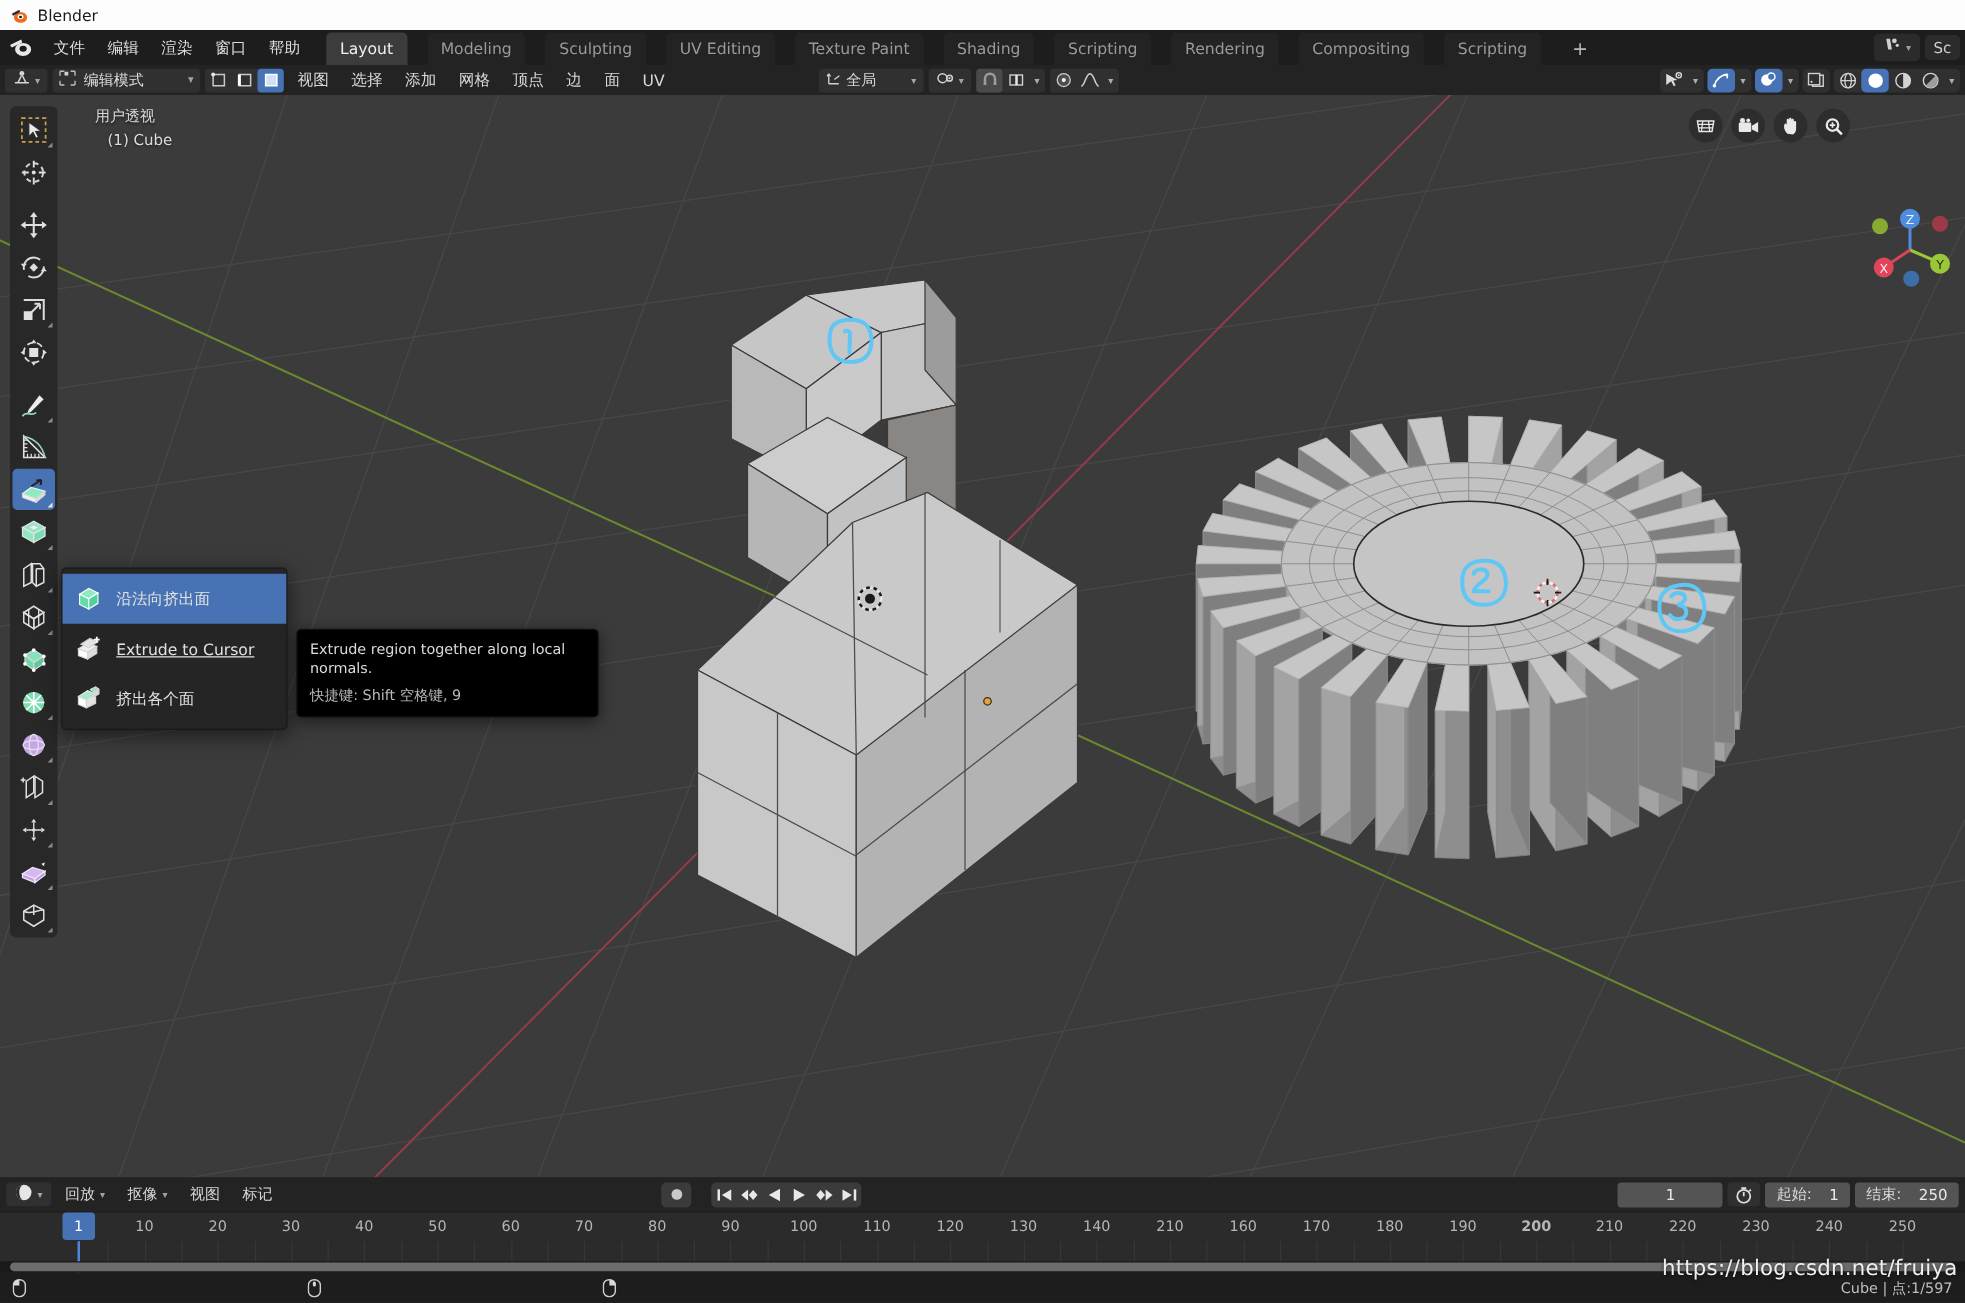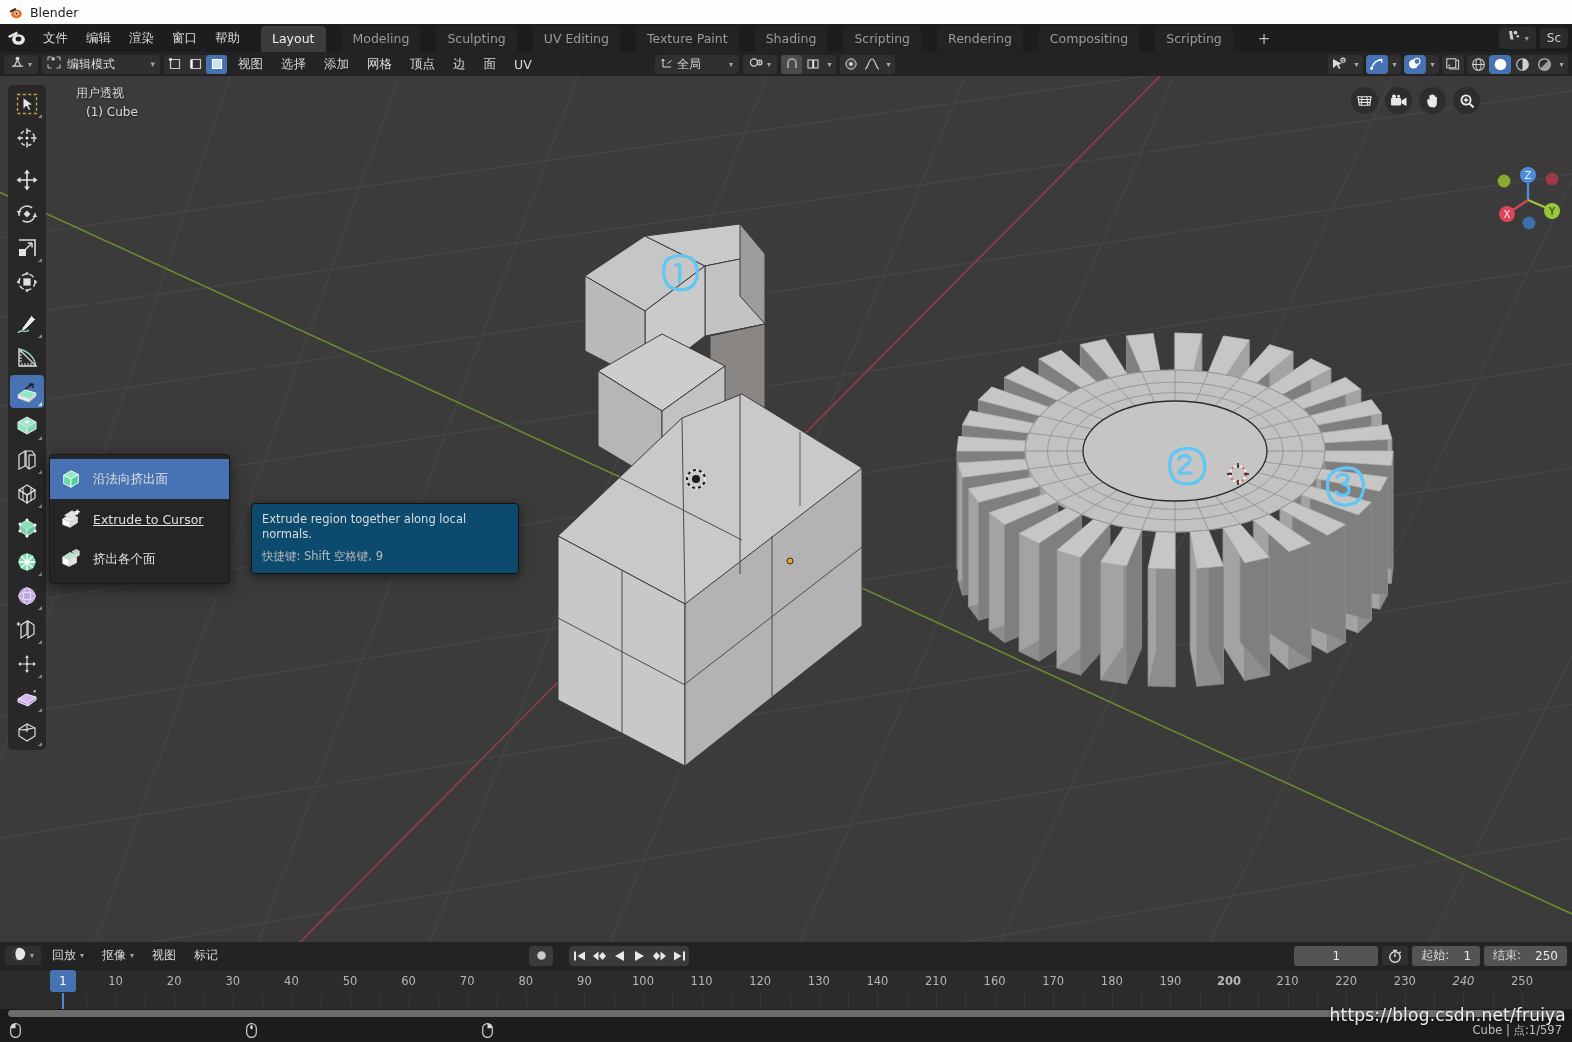--- a/index.html
+++ b/index.html
@@ -127,22 +127,22 @@
   }
   .dd-item {
     height:40px; display:flex; align-items:center; gap:11px; padding:0 10px;
     font-size:12.5px; color:#e2e2e2; cursor:default;
   }
   .dd-item.sel { background:#4772b3; }
   .dd-ico { width:22px; height:22px; flex:0 0 22px; }
   .u-underline { text-decoration:underline; }
 
   .tooltip {
-    position:absolute; left:251px; top:427px; width:268px;
-    background:#0c4a6e; border:1px solid #131313; border-radius:4px;
+    position:absolute; left:237px; top:427px; width:242px;
+    background:#000000; border:1px solid #131313; border-radius:4px;
     padding:8px 10px 9px; z-index:45; box-shadow:0 3px 12px rgba(0,0,0,.5);
   }
   .tooltip .t1 { font-size:11.5px; color:#dcdcdc; line-height:15px; }
   .tooltip .t2 { font-size:11.5px; color:#b9b9b9; margin-top:7px; }
 
   
   .callout {
     position:absolute; color:#5fc6f5; font-size:28px; font-weight:400;
     font-family:"DejaVu Serif", serif; pointer-events:none;
   }
@@ -1082,21 +1082,21 @@
         <div class="tick-lbl" style="left: 877.4px;">140</div>
         <div class="tick-lbl" style="left: 936px;">210</div>
         <div class="tick-lbl" style="left: 994.6px;">160</div>
         <div class="tick-lbl" style="left: 1053.2px;">170</div>
         <div class="tick-lbl" style="left: 1111.8px;">180</div>
         <div class="tick-lbl" style="left: 1170.4px;">190</div>
         <div class="tick-lbl" style="left: 1229px; font-weight: bold;">200</div>
         <div class="tick-lbl" style="left: 1287.6px;">210</div>
         <div class="tick-lbl" style="left: 1346.2px;">220</div>
         <div class="tick-lbl" style="left: 1404.8px;">230</div>
-        <div class="tick-lbl" style="left: 1463.4px; font-style: italic;">240</div>
+        <div class="tick-lbl" style="left: 1463.4px;">240</div>
         <div class="tick-lbl" style="left: 1522px;">250</div>
         <div class="playhead" style="left: 62.86px;">1</div>
       </div>
     <div class="tl-body" id="tl-body">
         <div class="vline" style="left: 115.6px;"></div>
         <div class="vline" style="left: 86.3px;"></div>
         <div class="vline" style="left: 174.2px;"></div>
         <div class="vline" style="left: 144.9px;"></div>
         <div class="vline" style="left: 232.8px;"></div>
         <div class="vline" style="left: 203.5px;"></div>

